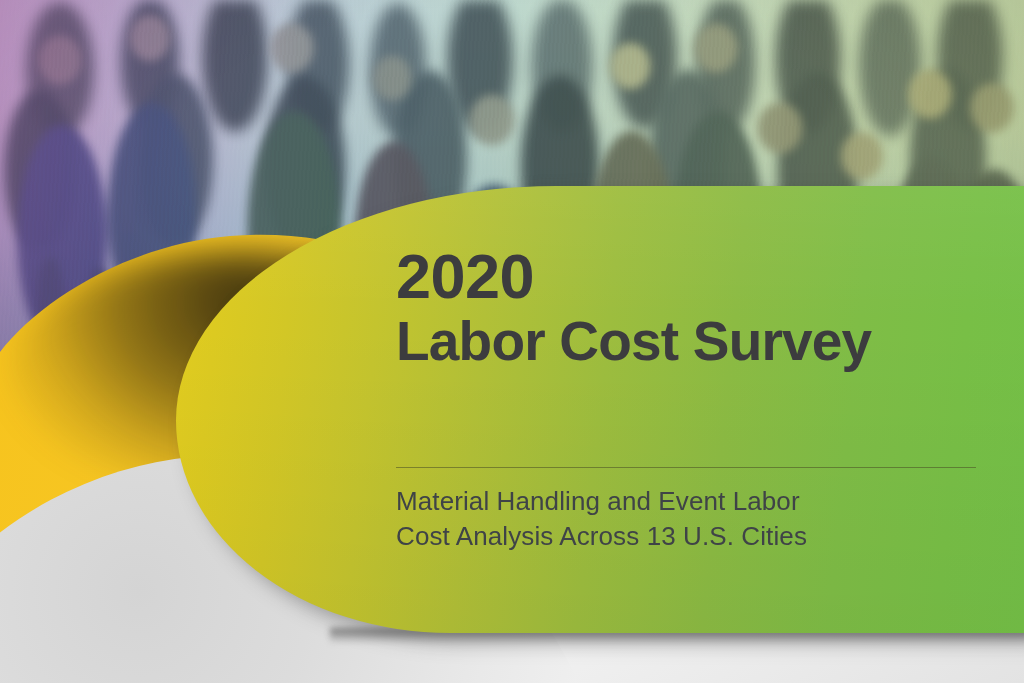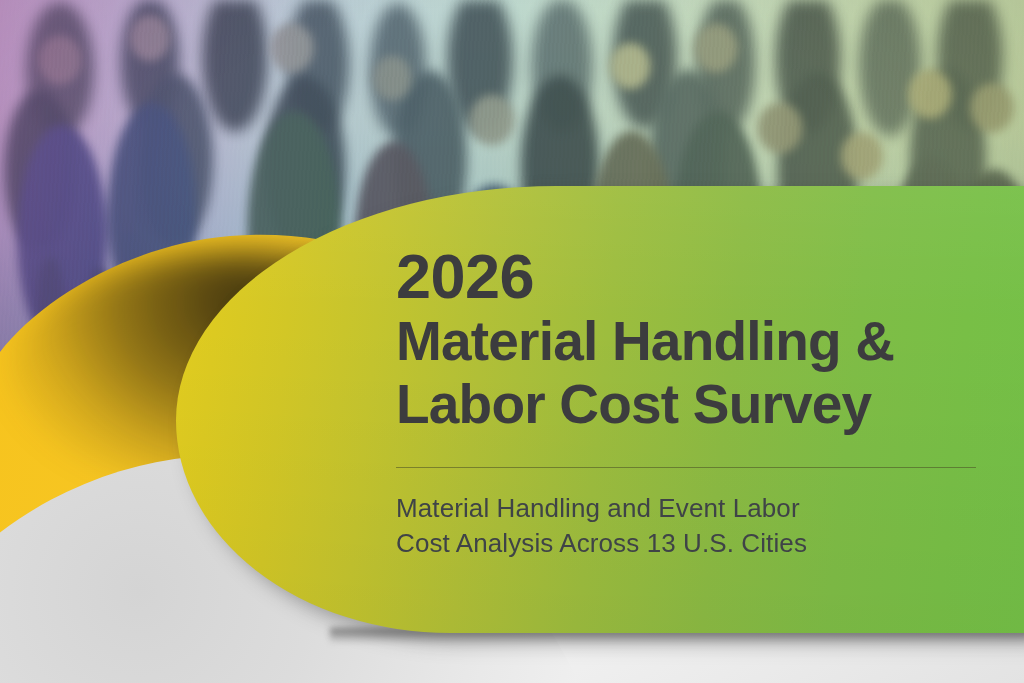--- a/index.html
+++ b/index.html
@@ -252,21 +252,20 @@
   }
   .subtitle{
     position:absolute;
     left:396px;top:484px;
     width:600px;
     color:#3f4347;
     font-size:26px;
     line-height:35px;
     font-weight:normal;
     letter-spacing:0.1px;
-    margin-top:7px;
   }
   .subtitle span{display:block;white-space:nowrap;}
 </style>
 </head>
 <body>
 
 <div class="canvas">
 
   <div class="bg-light"></div>
 
@@ -293,22 +292,21 @@
   </div>
 
   <div class="green-shadow"></div>
   <div class="green-shadow-strip"></div>
 
   <div class="green-panel">
     <div class="green-panel-inner-shade"></div>
   </div>
 
   <div class="text-block">
-    <div class="year">2026</div>
-    <div class="headline">Material Handling &amp;</div>
+    <div class="year">2020</div>
     <div class="headline">Labor Cost Survey</div>
   </div>
 
   <div class="divider"></div>
 
   <div class="subtitle">
     <span>Material Handling and Event Labor</span>
     <span>Cost Analysis Across 13 U.S. Cities</span>
   </div>
 

